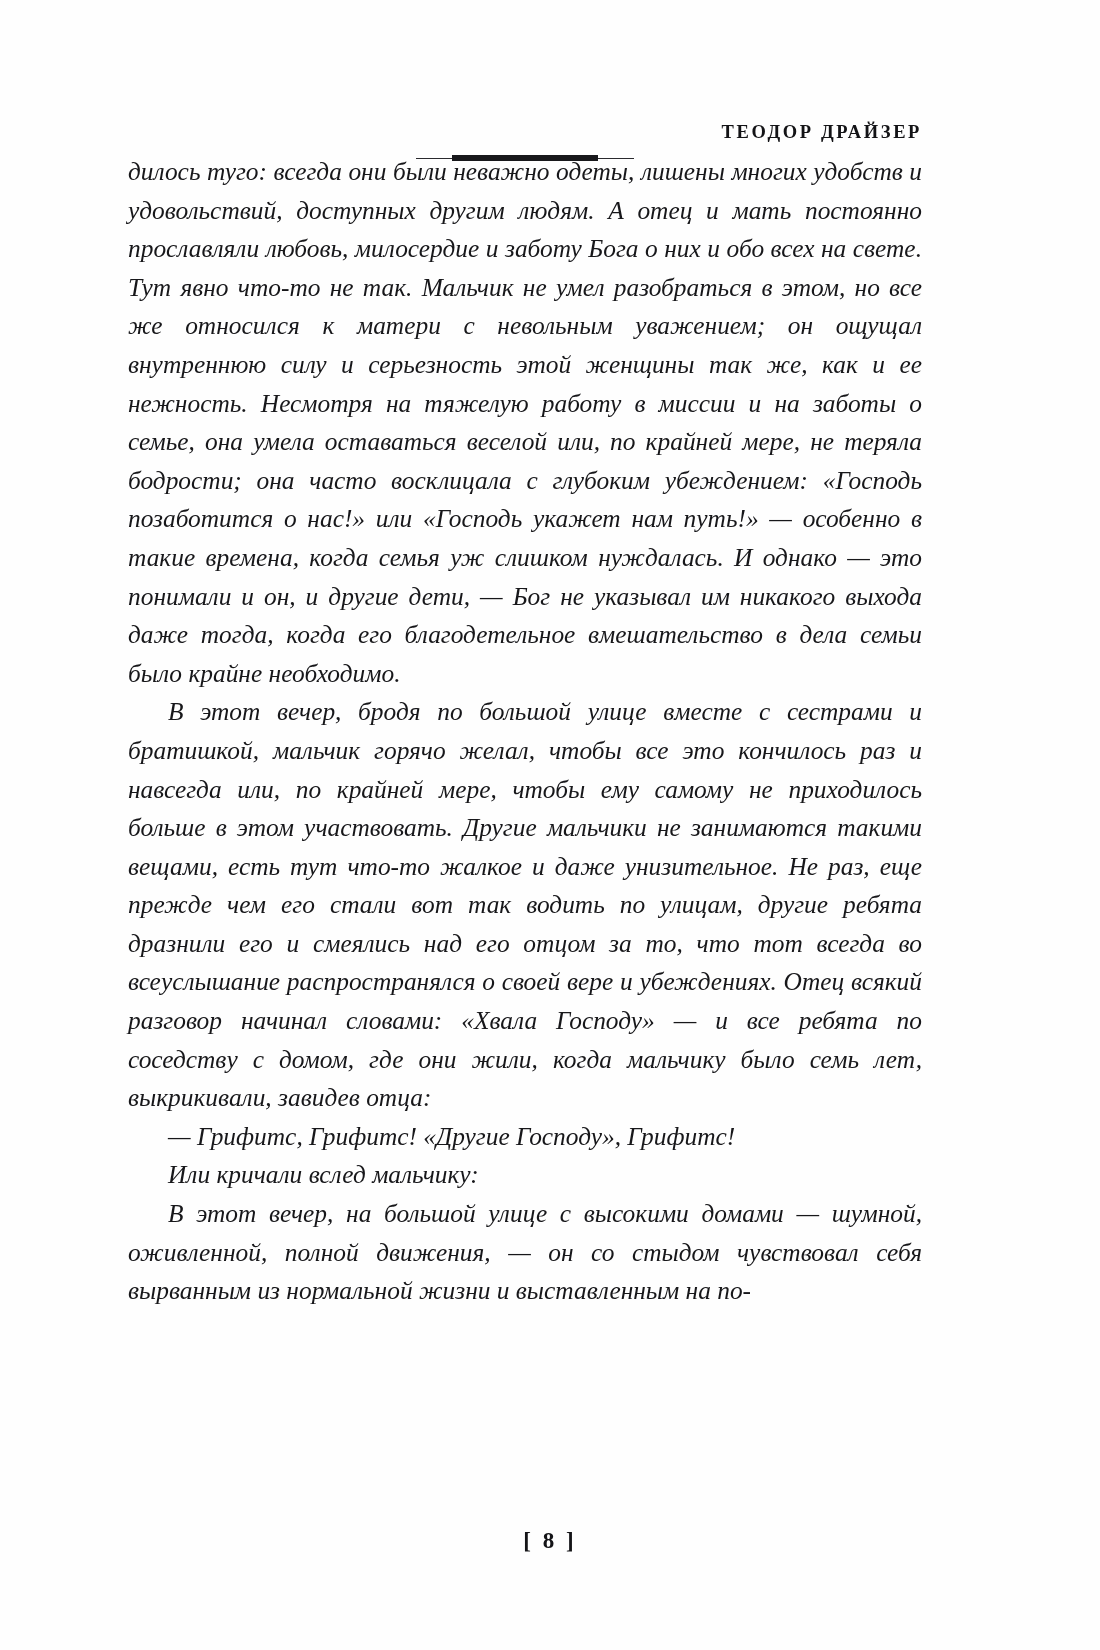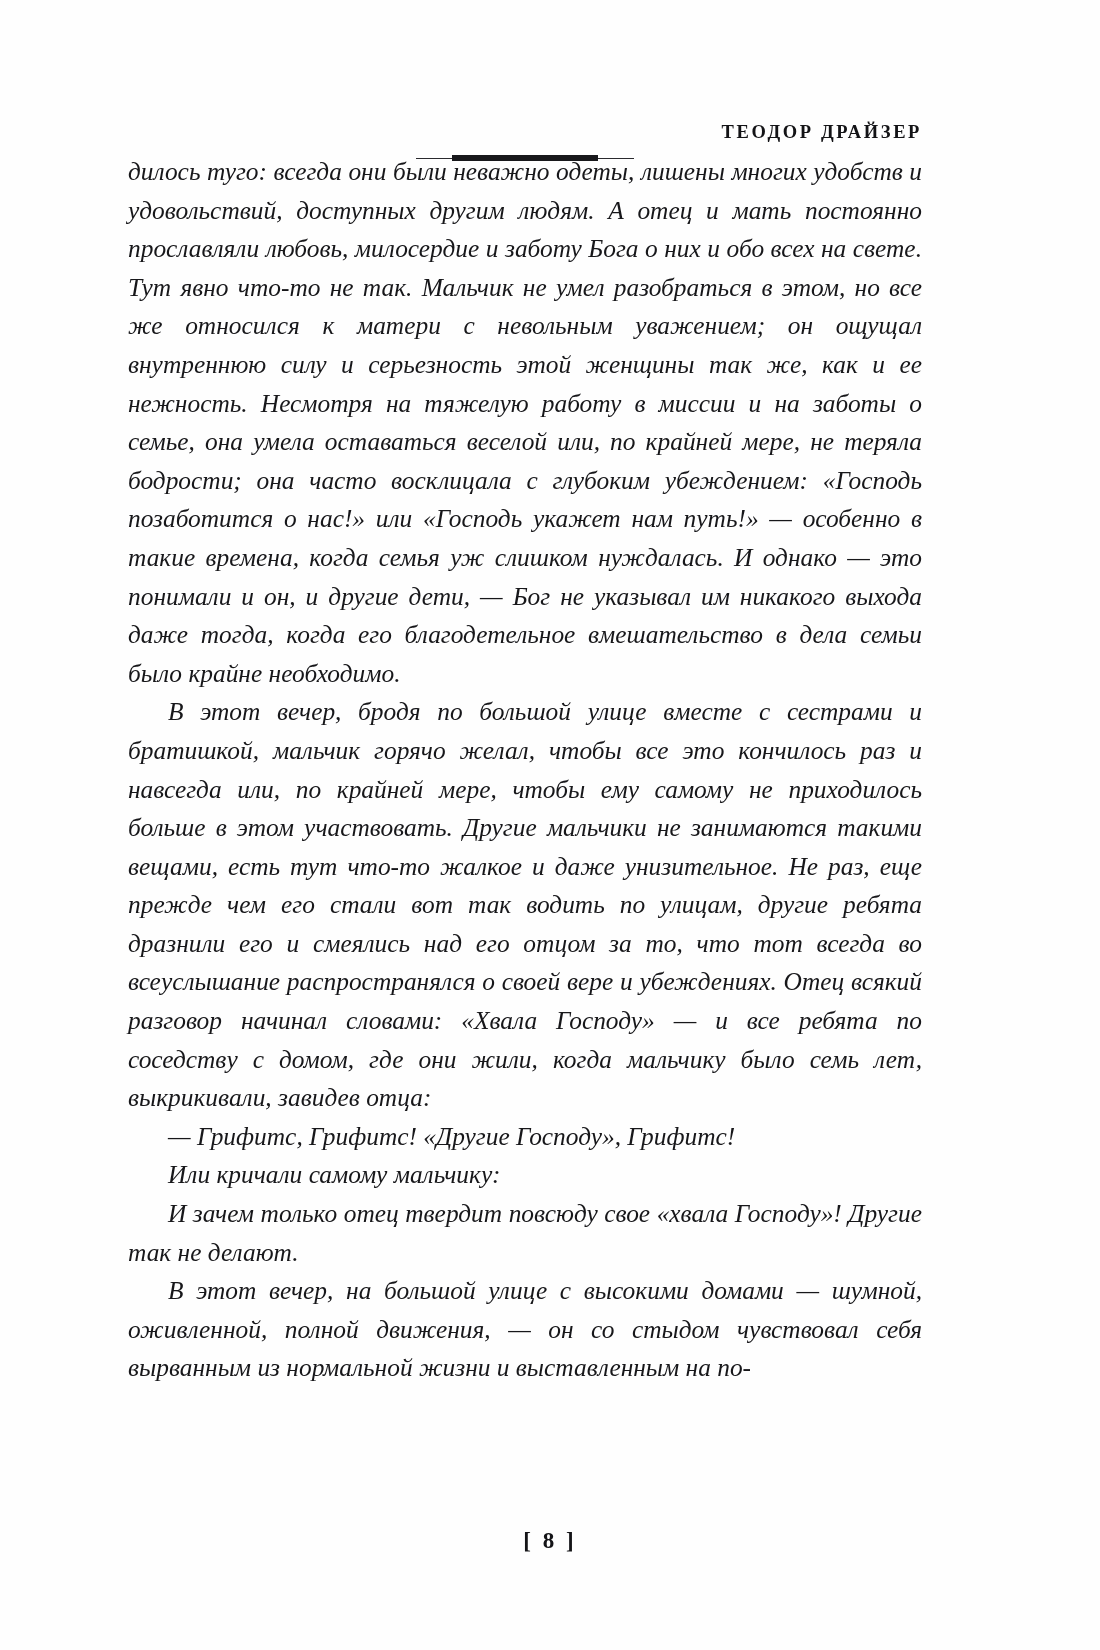--- a/index.html
+++ b/index.html
@@ -119,22 +119,21 @@
     <div class="head-rule">
       <div class="thin"></div>
       <div class="thick"></div>
     </div>
   </div>
 
   <div class="textblock">
     <p class="para lastline-left">дилось туго: всегда они были неважно одеты, лишены многих удобств и удовольствий, доступных другим людям. А отец и мать постоянно прославляли любовь, милосердие и заботу Бога о них и обо всех на свете. Тут явно что-то не так. Мальчик не умел разобраться в этом, но все же относился к матери с невольным уважением; он ощущал внутреннюю силу и серьезность этой женщины так же, как и ее нежность. Несмотря на тяжелую работу в миссии и на заботы о семье, она умела оставаться веселой или, по крайней мере, не теряла бодрости; она часто восклицала с глубоким убеждением: «Господь позаботится о нас!» или «Господь укажет нам путь!» — особенно в такие времена, когда семья уж слишком нуждалась. И однако — это понимали и он, и другие дети, — Бог не указывал им никакого выхода даже тогда, когда его благодетельное вмешательство в дела семьи было крайне необходимо.</p>
     <p class="para indent lastline-left">В этот вечер, бродя по большой улице вместе с сестрами и братишкой, мальчик горячо желал, чтобы все это кончилось раз и навсегда или, по крайней мере, чтобы ему самому не приходилось больше в этом участвовать. Другие мальчики не занимаются такими вещами, есть тут что-то жалкое и даже унизительное. Не раз, еще прежде чем его стали вот так водить по улицам, другие ребята дразнили его и смеялись над его отцом за то, что тот всегда во всеуслышание распространялся о своей вере и убеждениях. Отец всякий разговор начинал словами: «Хвала Господу» — и все ребята по соседству с домом, где они жили, когда мальчику было семь лет, выкрикивали, завидев отца:</p>
     <p class="para indent lastline-left">— Грифитс, Грифитс! «Другие Господу», Грифитс!</p>
-    <p class="para indent lastline-left">Или кричали самому мальчику:</p>
-    <p class="para indent lastline-left">И зачем только отец твердит повсюду свое «хвала Господу»! Другие так не делают.</p>
+    <p class="para indent lastline-left">Или кричали вслед мальчику:</p>
     <p class="para indent">В этот вечер, на большой улице с высокими домами — шумной, оживленной, полной движения, — он со стыдом чувствовал себя вырванным из нормальной жизни и выставленным на по-</p>
   </div>
 
   <div class="folio">
     <span class="folio-text">[ 8 ]</span>
   </div>
 
 </div>
 
 </body></html>

